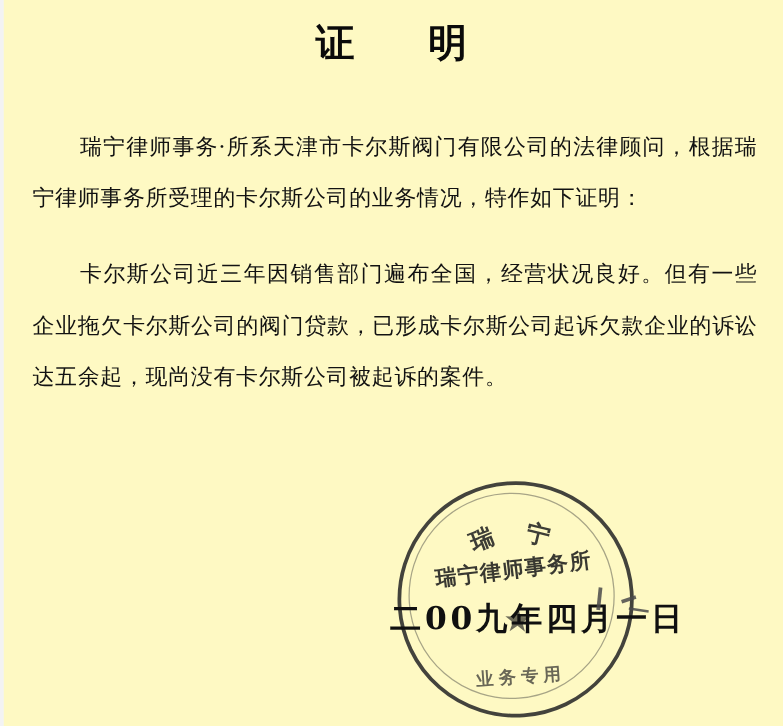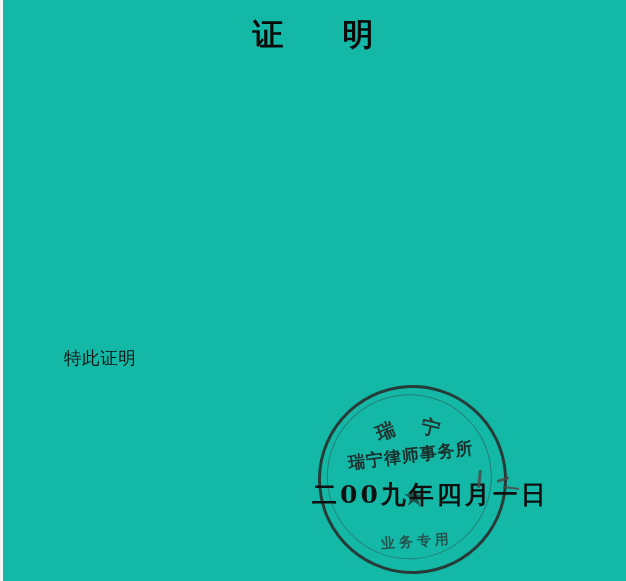--- a/index.html
+++ b/index.html
@@ -13,21 +13,21 @@
     position: relative;
     font-family: "DejaVu Sans", sans-serif;
     color: #111111;
     overflow: hidden;
   }
   #page {
     position: absolute;
     left: 0; top: 0;
     width: 626px;
     height: 581px;
-    background: #14b8a6;
+    background: #fef9c3;
   }
   #doc-title {
     position: absolute;
     left: 0;
     top: 14px;
     width: 626px;
     text-align: center;
     font-family: "DejaVu Serif", serif;
     font-size: 31px;
     font-weight: 700;
@@ -156,24 +156,26 @@
 </style>
 </head>
 <body>
 
 <div id="page">
 
   <div id="edge-noise-left"></div>
 
   <div id="doc-title">证　明</div>
 
-
-  <div id="closing">
-    <p class="para indent">特此证明</p>
+  <div id="body-text">
+    <p class="para indent">瑞宁律师事务·所系天津市卡尔斯阀门有限公司的法律顾问，根据瑞宁律师事务所受理的卡尔斯公司的业务情况，特作如下证明：</p>
+    <div class="para-spacer"></div>
+    <p class="para indent">卡尔斯公司近三年因销售部门遍布全国，经营状况良好。但有一些企业拖欠卡尔斯公司的阀门贷款，已形成卡尔斯公司起诉欠款企业的诉讼达五余起，现尚没有卡尔斯公司被起诉的案件。</p>
   </div>
+
 
   <div id="seal">
     <div id="seal-inner-ring"></div>
 
     <svg class="seal-arc-text" viewBox="0 0 183 183">
       <defs>
         <path id="arcTop" d="M 24,104 A 68,68 0 0 1 159,104" fill="none"></path>
       </defs>
       <text>
         <textPath href="#arcTop" startOffset="50%" text-anchor="middle">瑞　宁</textPath>

